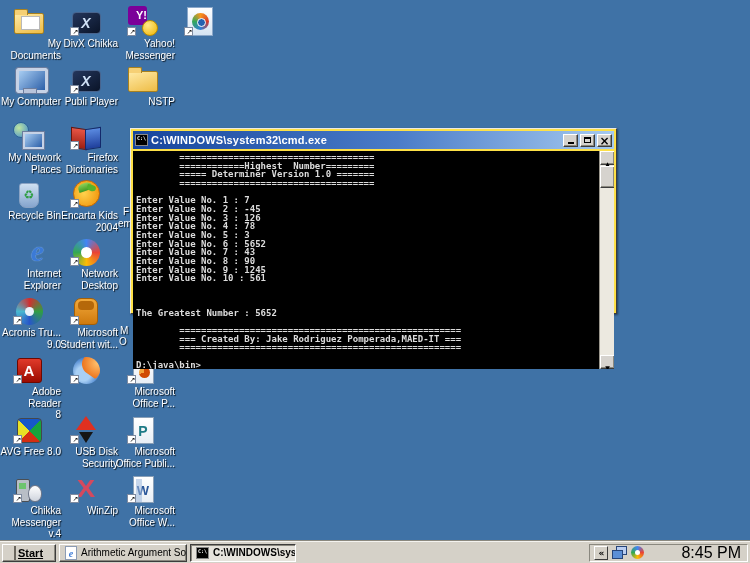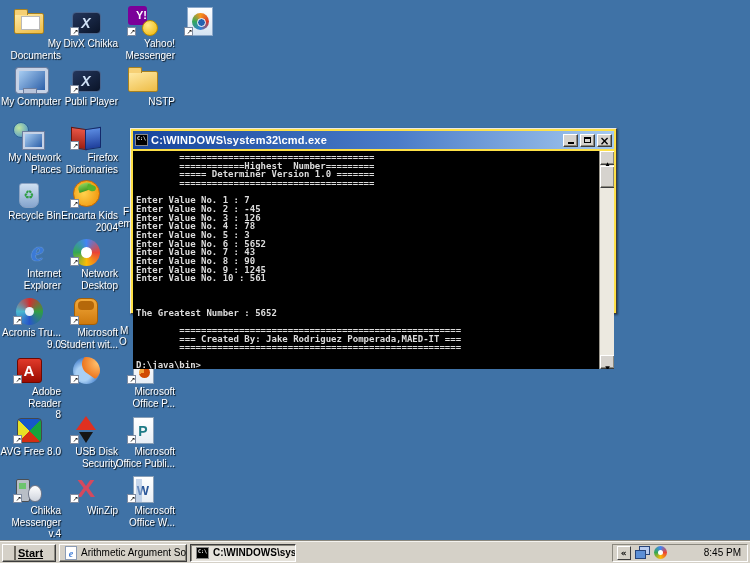--- a/index.html
+++ b/index.html
@@ -131,21 +131,21 @@
   .ico-iepage::before { content:"e"; display:block; text-align:center; font:bold italic 10px/13px "Liberation Serif",serif; color:#3b7ad6; }
   .tray { margin-left:auto; height:18px; display:flex; align-items:center; gap:4px; padding:0 6px 0 4px;
           border:1px solid; border-color:#8a887f #fff #fff #8a887f; }
   .chev { width:14px; height:14px; background:#d5d1c8; border:1px solid; border-color:#fff #3c3c3c #3c3c3c #fff;
           font:bold 9px/13px "DejaVu Sans",sans-serif; text-align:center; color:#000; }
   .ico-net { position:relative; width:15px; height:13px; }
   .ico-net::before { content:""; position:absolute; right:0; top:0; width:9px; height:7px; background:#b9cdf1; border:1px solid #27457a; }
   .ico-net::after { content:""; position:absolute; left:0; bottom:0; width:9px; height:7px; background:#5c8fd6; border:1px solid #27457a; }
   .ico-swirl { position:relative; width:13px; height:13px; border-radius:50%; background:conic-gradient(#4285f4,#ea4335,#fbbc05,#34a853,#4285f4); }
   .ico-swirl::after { content:""; position:absolute; left:4px; top:4px; width:5px; height:5px; border-radius:50%; background:#fff; }
-  .clock { font-size:10px; color:#000; white-space:nowrap;padding-left:33px; }
+  .clock { font-size:16px; color:#000; white-space:nowrap;padding-left:33px; }
 </style>
 </head>
 <body>
 
 <div class="dicon" style="left:1px;top:2px">
   <div class="art">
       <span class="art-folder art-docs"></span>
     </div>
   <span class="lbl">My Documents</span>
 </div>

